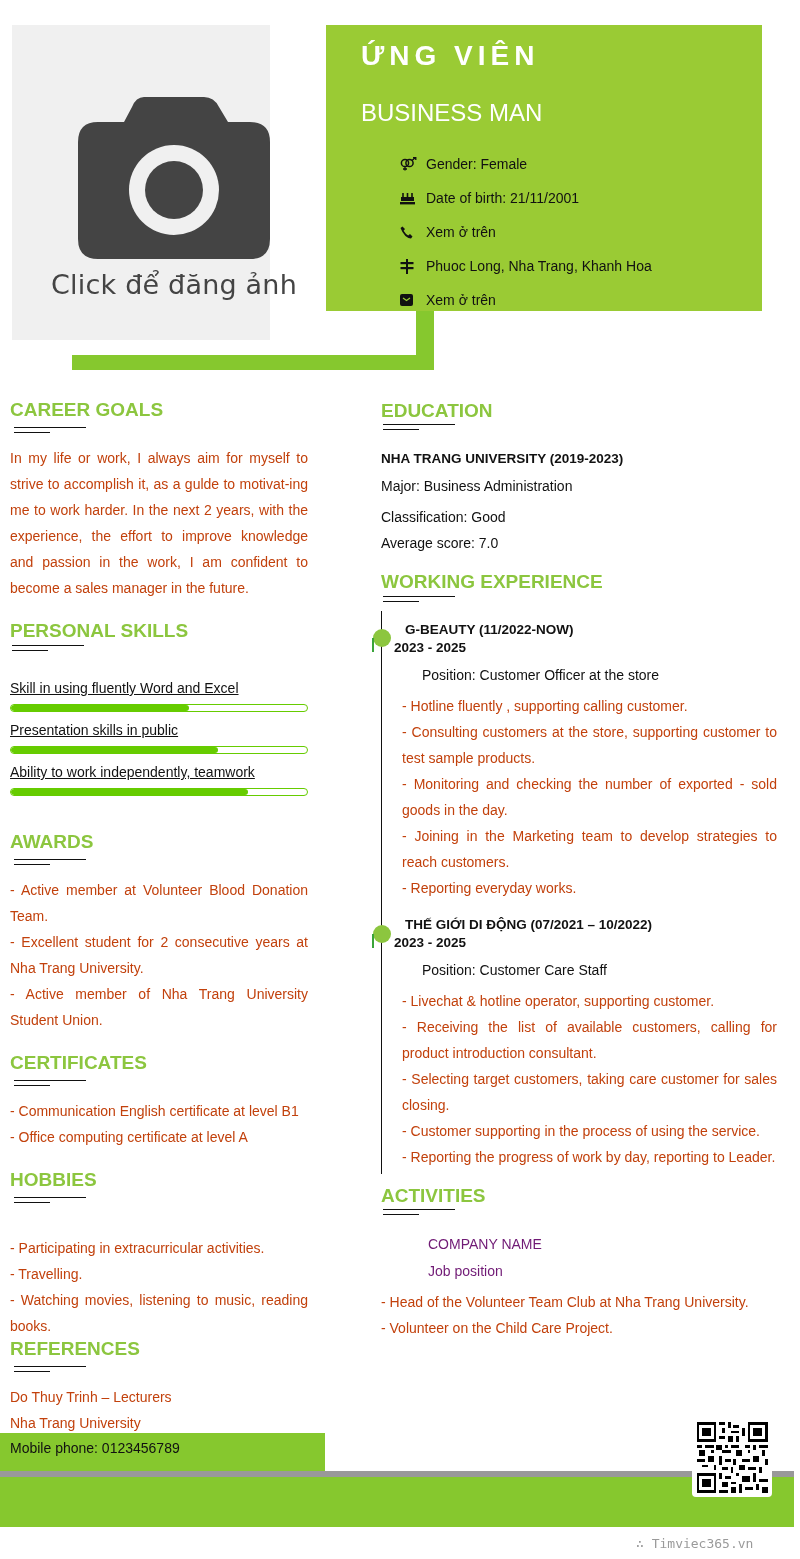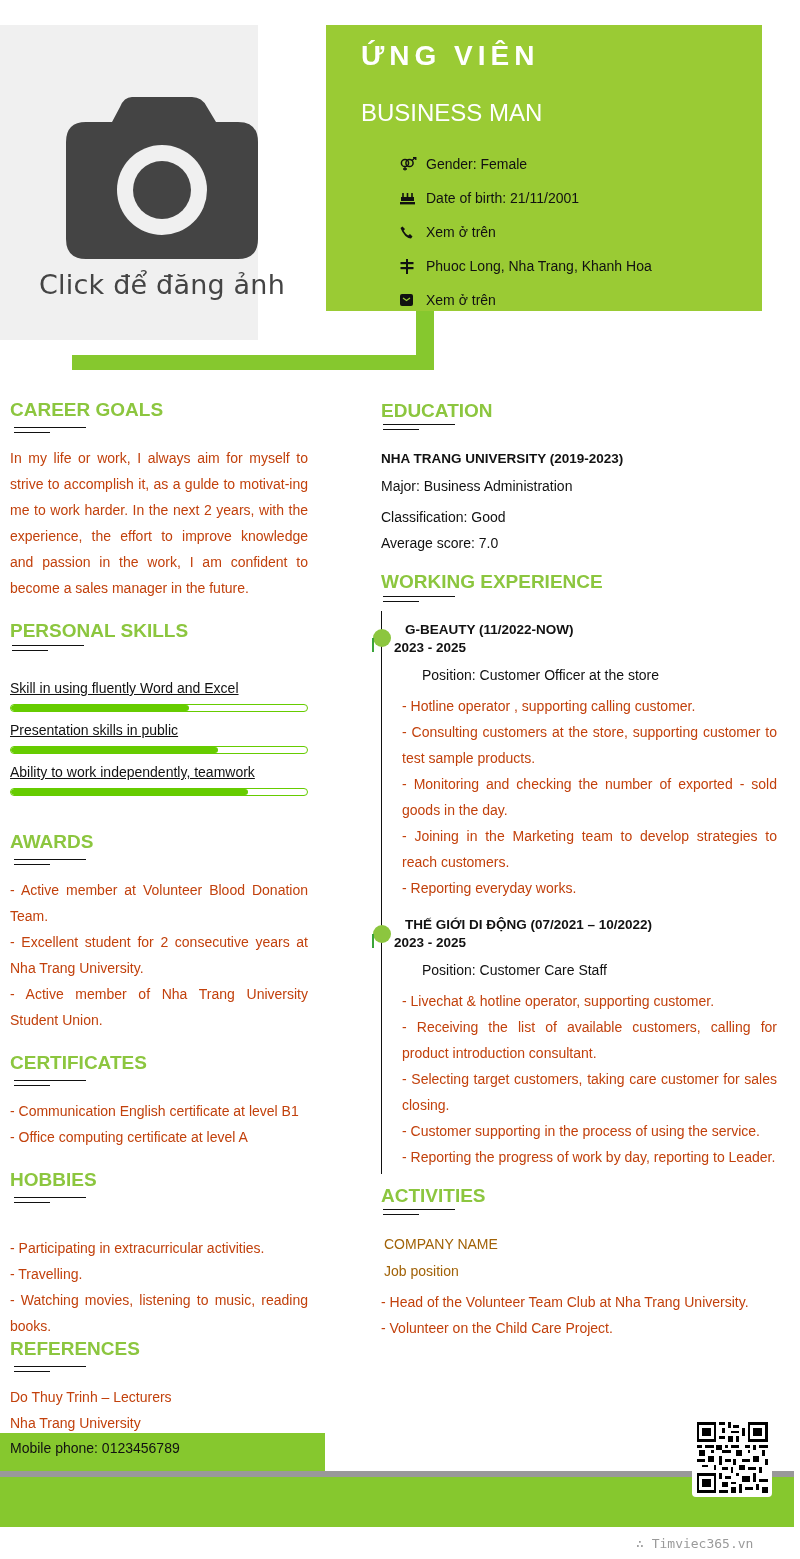--- a/index.html
+++ b/index.html
@@ -2,21 +2,21 @@
 <html><head>
 <meta charset="utf-8">
 <style>
   * { box-sizing: border-box; margin: 0; padding: 0; }
   html, body { width: 800px; height: 1559px; background: #ffffff; overflow: hidden; }
   body { position: relative; font-family: "Liberation Sans", "DejaVu Sans", sans-serif; color: #111; font-size: 14px; }
 
   .abs { position: absolute; }
 
   
-  .photo-box { left: 0; top: 25px; width: 258px; height: 315px; background: #f0f0f0; }
+  .photo-box { left: 12px; top: 25px; width: 258px; height: 315px; background: #f0f0f0; }
   .camera { position: absolute; left: 66px; top: 72px; width: 192px; height: 162px; }
   .photo-caption { position: absolute; left: 0; width: 324px; top: 244px; text-align: center; font-size: 27px; color: #444; font-family: "DejaVu Sans", sans-serif; letter-spacing: 0.2px; }
 
   .header-box { left: 326px; top: 25px; width: 436px; height: 286px; background: #9acb34; color: #fff; }
   .name { position: absolute; left: 35px; top: 15px; font-size: 28px; font-weight: bold; letter-spacing: 5px; }
   .role { position: absolute; left: 35px; top: 74px; font-size: 24px; }
   .contact-list { position: absolute; left: 74px; top: 122px; }
   .contact-row { height: 34px; display: flex; align-items: center; font-size: 14px; color: #111; }
   .contact-row .ic { width: 26px; display: inline-flex; justify-content: flex-start; align-items: center; font-size: 14px; }
   .contact-row svg { display: block; }
@@ -39,21 +39,21 @@
   .skill-fill { height: 100%; background: #66cc00; border-radius: 5px; }
 
   
   .timeline-line { left: 381px; top: 611px; width: 1px; height: 563px; background: #111; }
   .tl-dot { position: absolute; width: 18px; height: 18px; border-radius: 50%; background: #8cc63f; }
   .tl-tick { position: absolute; width: 2px; height: 14px; background: #3aa43a; }
   .job-title { position: absolute; font-size: 13.5px; font-weight: bold; }
   .job-years { position: absolute; font-size: 13.5px; font-weight: bold; }
   .job-pos { position: absolute; font-size: 14px; }
 
-  .gray { color: #a16207; }
+  .gray { color: #701a75; margin-left: 44px; }
 
   
   .foot-green-small { left: 0; top: 1433px; width: 325px; height: 38px; background: #86c82e; }
   .foot-gray { left: 0; top: 1471px; width: 794px; height: 6px; background: #999999; }
   .foot-green { left: 0; top: 1477px; width: 794px; height: 50px; background: #86c82e; }
   .foot-phone { left: 10px; top: 1440px; font-size: 14px; }
   .qr-box { left: 692px; top: 1418px; width: 80px; height: 79px; background: #fff; border-radius: 4px; padding: 4px; }
   .watermark { left: 636px; top: 1536px; font-family: "DejaVu Sans Mono", monospace; font-size: 13px; color: #9a9a9a; }
 </style>
 </head>
@@ -186,21 +186,21 @@
 <div class="underline" style="left:383px; top:596px;"></div>
 
 <div class="abs timeline-line"></div>
 
 <div class="tl-dot" style="left:373px; top:629px;"></div>
 <div class="tl-tick" style="left:372px; top:638px;"></div>
 <div class="job-title" style="left:405px; top:622px;">G-BEAUTY (11/2022-NOW)</div>
 <div class="job-years" style="left:394px; top:640px;">2023 - 2025</div>
 <div class="job-pos" style="left:422px; top:667px;">Position: Customer Officer at the store</div>
 <div class="para" style="left:402px; top:693px; width:375px;">
-  <span class="list-line">- Hotline operator , supporting calling customer.</span>
+  <span class="list-line">- Hotline fluently , supporting calling customer.</span>
   <span class="list-line">- Consulting customers at the store, supporting customer to test sample products.</span>
   <span class="list-line">- Monitoring and checking the number of exported - sold goods in the day.</span>
   <span class="list-line">- Joining in the Marketing team to develop strategies to reach customers.</span>
   <span class="list-line">- Reporting everyday works.</span>
 </div>
 
 <div class="tl-dot" style="left:373px; top:925px;"></div>
 <div class="tl-tick" style="left:372px; top:934px;"></div>
 <div class="job-title" style="left:405px; top:917px;">THẾ GIỚI DI ĐỘNG (07/2021 – 10/2022)</div>
 <div class="job-years" style="left:394px; top:935px;">2023 - 2025</div>

